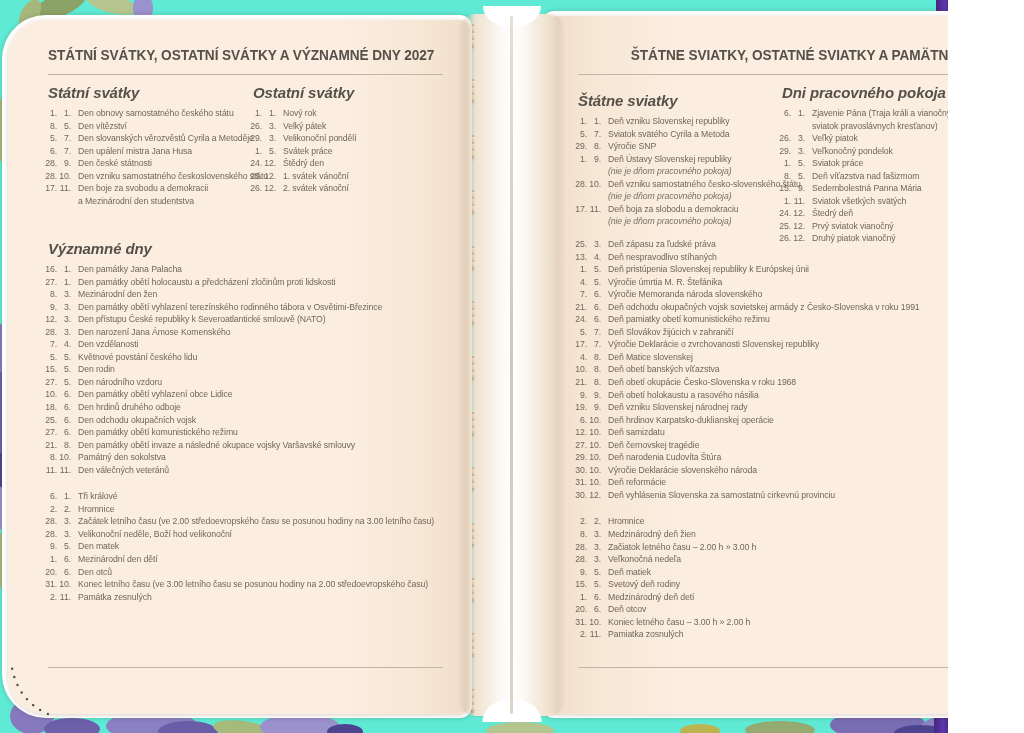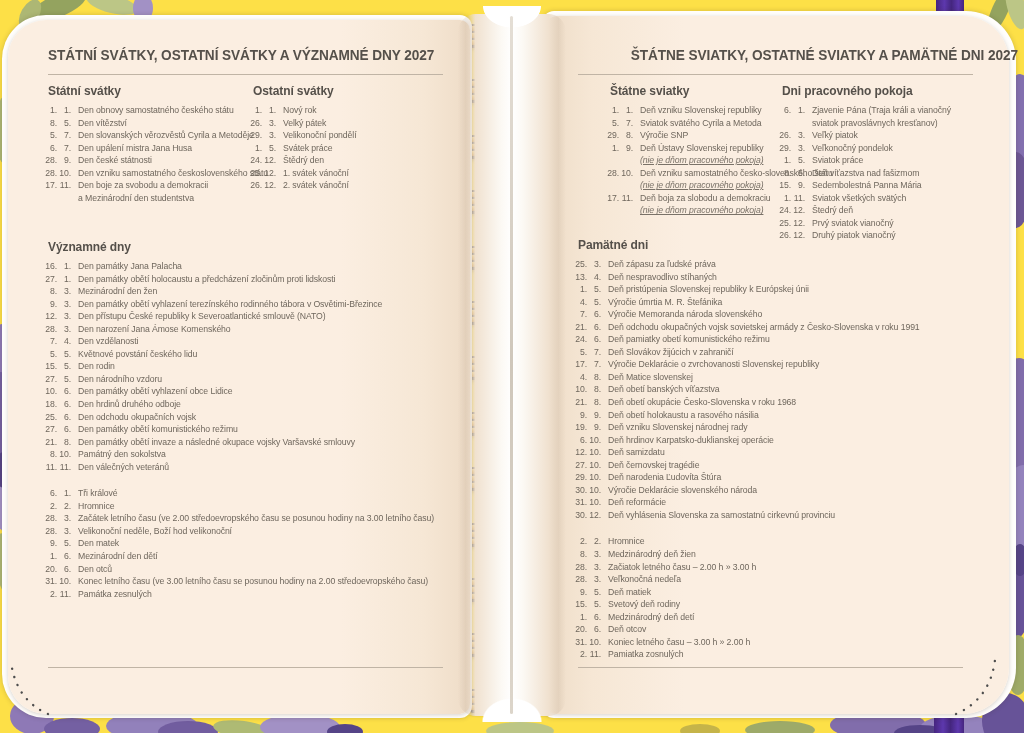--- a/index.html
+++ b/index.html
@@ -1,17 +1,17 @@
 <!DOCTYPE html>
 <html><head>
 <meta charset="utf-8">
 <style>
   html,body{margin:0;padding:0;}
   body{font-family:"Liberation Sans","DejaVu Sans",sans-serif;background:#ffffff;}
-  #stage{position:relative;width:1024px;height:733px;overflow:hidden;background:#fde047;}
+  #stage{position:relative;width:948px;height:733px;overflow:hidden;background:#5eead4;}
   svg.decor{position:absolute;inset:0;pointer-events:none;}
   .z0{z-index:0}.z1{z-index:1}.z2{z-index:2}.z3{z-index:3}.z4{z-index:4}.z6{z-index:6}
 
   
   .ribbon{position:absolute;background:linear-gradient(90deg,#46257f,#5d38ad 30%,#44267f 55%,#5d38ad 80%,#46257f);border-radius:3px;}
   .ribbon.top{left:936px;top:-4px;width:28px;height:21px;}
   .ribbon.bottom{left:934px;top:714px;width:30px;height:23px;border-radius:4px;}
 
   
   .sheet{position:absolute;background:#fffefc;box-shadow:0 0 5px rgba(60,45,30,.22);}
@@ -45,33 +45,33 @@
   .coil .wire{position:absolute;left:-3px;right:-3px;height:5px;border-radius:3px;
     background:linear-gradient(180deg,#fbd768,#dd9f20 55%,#a76d0c);box-shadow:0 1px 1px rgba(0,0,0,.4);}
   .coil .w1{top:2px}.coil .w2{top:9px}.coil .w3{top:16px;height:5px}
 
   
   .txt{position:absolute;z-index:5;color:#6f675d;}
   .title{font-weight:700;font-size:15.5px;color:#55504a;letter-spacing:-.1px;white-space:nowrap;}
   .cond{display:inline-block;transform:scaleX(.88);transform-origin:left center;}
   .cond.right{transform-origin:right center;}
   .rule{position:absolute;z-index:5;height:1px;background:#c0b4a5;}
-  .heading{font-weight:700;font-size:12px;color:#55504a;letter-spacing:-.1px;white-space:nowrap;margin:0 0 6px 4px;}
+  .heading{font-weight:700;font-size:15px;color:#55504a;letter-spacing:-.1px;white-space:nowrap;margin:0 0 6px 4px;font-style:italic;}
   .rows .row{display:flex;font-size:8.7px;line-height:12.55px;letter-spacing:-.1px;white-space:nowrap;}
   .rows .d{width:13px;text-align:right;flex:none;}
   .rows .m{width:12px;text-align:right;flex:none;margin-left:2px;}
   .rows .t{margin-left:7px;}
   .rows .t2,.rows .note{display:block;}
-  .rows .note{font-style:italic;color:#7a7268;text-decoration:underline;}
+  .rows .note{font-style:italic;color:#7a7268;}
   .gap{height:14px;}
 
   .lp-col1{left:44px;top:84px;width:206px;}
   .lp-col2{left:249px;top:84px;width:210px;}
   .lp-sec2{left:44px;top:240px;width:416px;}
-  .rp-col1{left:574px;top:84px;width:204px;margin-left:32px;}
+  .rp-col1{left:574px;top:92px;width:204px;}
   .rp-col2{left:778px;top:84px;width:226px;}
   .rp-sec2{left:574px;top:238px;width:430px;}
 </style>
 </head>
 <body>
 
 <div id="stage">
 
   <svg class="decor z0" width="1024" height="733" viewBox="0 0 1024 733">
     <g opacity="0.95">
@@ -544,21 +544,20 @@
         </div>
         <div class="row">
           <span class="d">26.</span>
           <span class="m">12.</span>
           <span class="t"><span>Druhý piatok vianočný</span></span>
         </div>
       </div>
   </div>
 
   <div class="txt rp-sec2">
-    <div class="heading">Pamätné dni</div>
     <div class="rows">
 
     <div class="row">
           <span class="d">25.</span>
           <span class="m">3.</span>
           <span class="t"><span>Deň zápasu za ľudské práva</span></span>
         </div>
         <div class="row">
           <span class="d">13.</span>
           <span class="m">4.</span>

